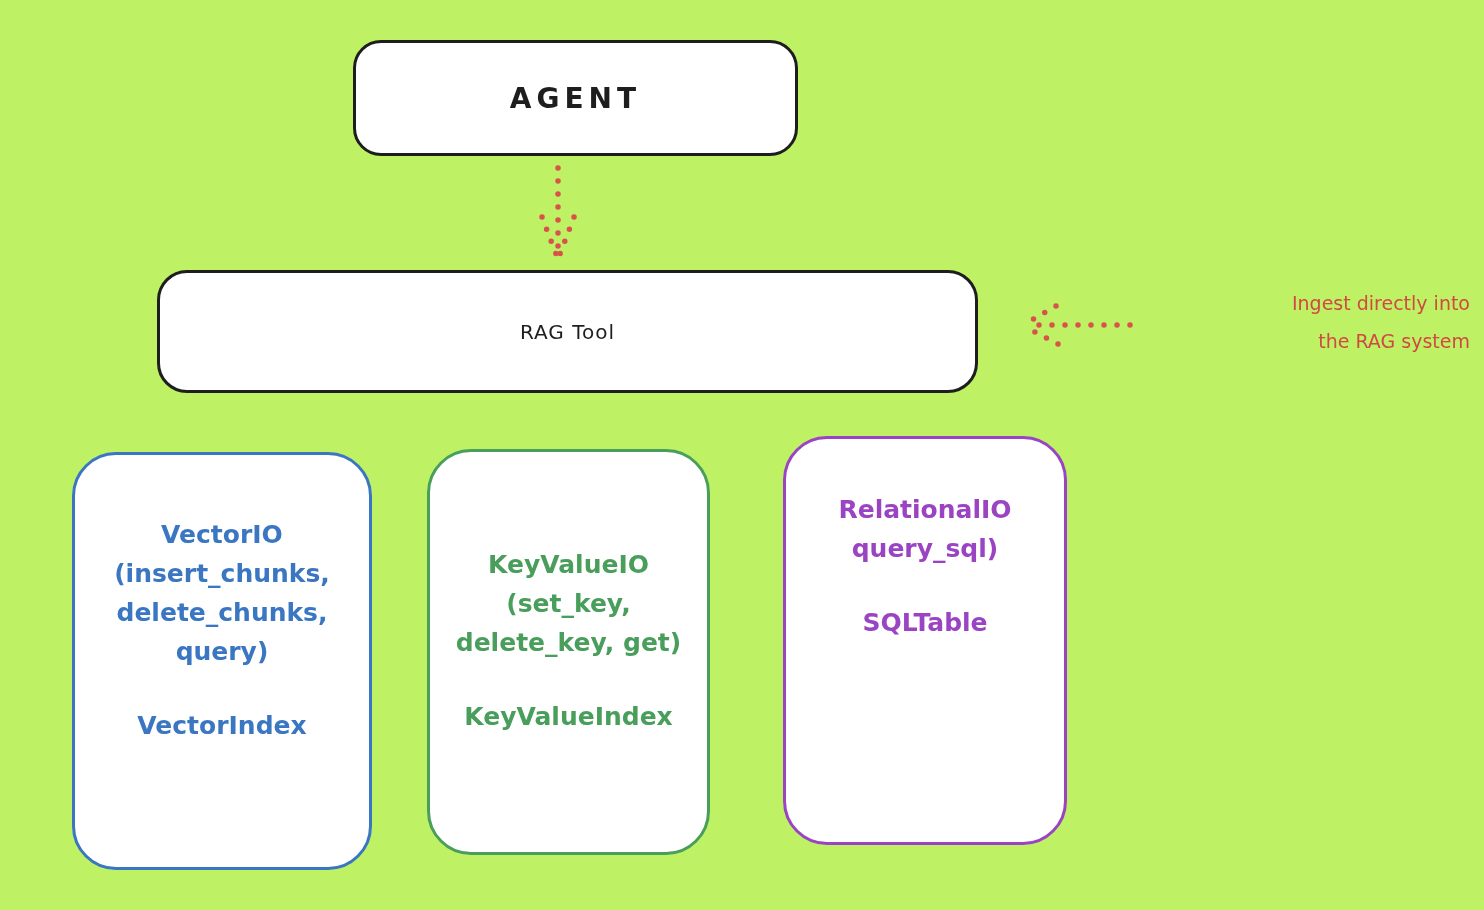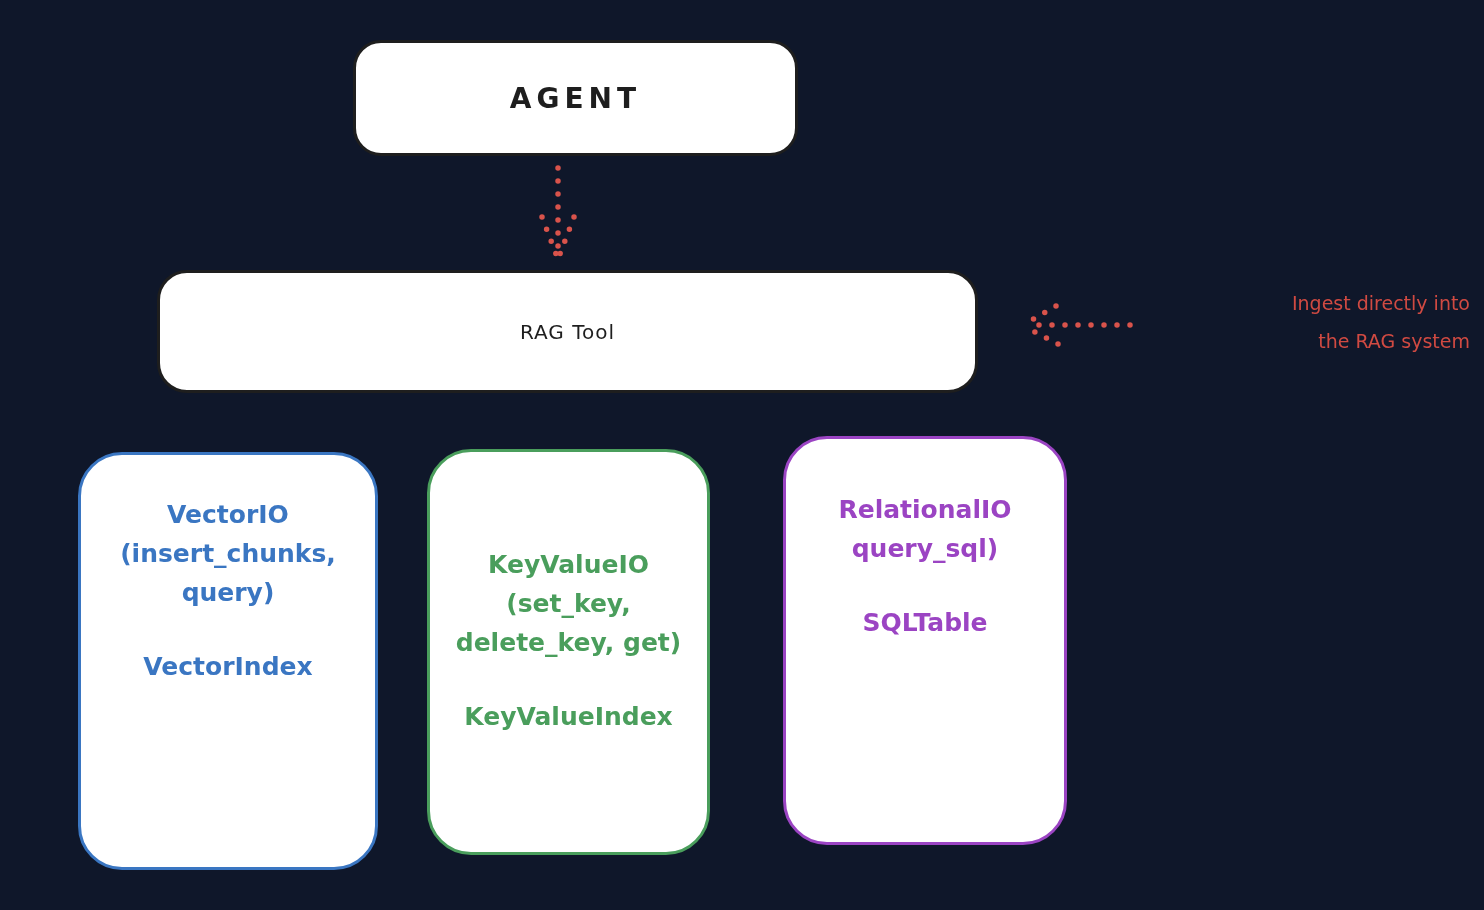--- a/index.html
+++ b/index.html
@@ -1,32 +1,32 @@
 <!DOCTYPE html>
 <html><head>
 <meta charset="utf-8">
 <style>
   html, body { margin:0; padding:0; background:#ffffff; }
   body { font-family:"DejaVu Sans", sans-serif; }
-  .canvas { position:relative; width:1484px; height:910px; background:#0f172a; overflow:hidden; }
+  .canvas { position:relative; width:1484px; height:910px; background:#bef264; overflow:hidden; }
 
   .node { position:absolute; background:#ffffff; box-sizing:border-box;
           display:flex; align-items:center; justify-content:center; text-align:center; }
 
   .black-node { border:3.5px solid #1e1e1e; color:#1e1e1e; }
   .agent-node { left:353px; top:40px; width:445px; height:116px; border-radius:28px;
                 font-size:28px; font-weight:bold; letter-spacing:5px; }
   .rag-node   { left:157px; top:270px; width:821px; height:123px; border-radius:30px;
                 font-size:20px; letter-spacing:1px; }
 
   .io-box { border-width:3px; border-style:solid; border-radius:44px;
             flex-direction:column; justify-content:flex-start;
             font-size:25px; line-height:39px; font-weight:bold; }
-  .io-blue   { left:78px;  top:452px; width:300px; height:418px;
-               border-color:#3a76c2; color:#3a76c2; padding-top:40px; }
+  .io-blue   { left:72px;  top:452px; width:300px; height:418px;
+               border-color:#3a76c2; color:#3a76c2; padding-top:60px; }
   .io-green  { left:427px; top:449px; width:283px; height:406px;
                border-color:#4a9e5c; color:#4a9e5c; padding-top:93px; }
   .io-purple { left:783px; top:436px; width:284px; height:409px;
                border-color:#9b44c3; color:#9b44c3; padding-top:51px; }
   .io-spacer { height:35px; }
 
   .annotation { position:absolute; left:1136px; top:284px; width:334px;
                 color:#d04a42; font-size:19px; font-weight:normal;
                 line-height:38px; text-align:right; }
 
@@ -61,20 +61,21 @@
   </svg>
 
   <div class="annotation">
     <div>Ingest directly into</div>
     <div>the RAG system</div>
   </div>
 
   <div class="node io-box io-blue">
     <div>VectorIO</div>
     <div>(insert_chunks,</div>
+    <div>delete_chunks,</div>
     <div>query)</div>
     <div class="io-spacer"></div>
     <div>VectorIndex</div>
   </div>
 
   <div class="node io-box io-green">
     <div>KeyValueIO</div>
     <div>(set_key,</div>
     <div>delete_key, get)</div>
     <div class="io-spacer"></div>

